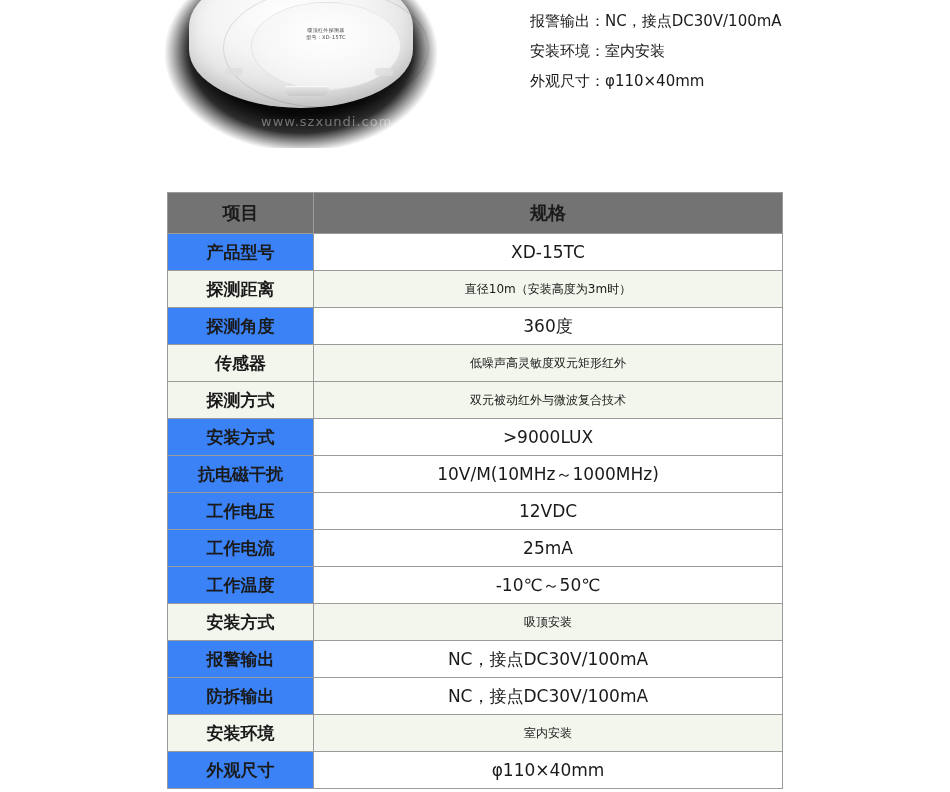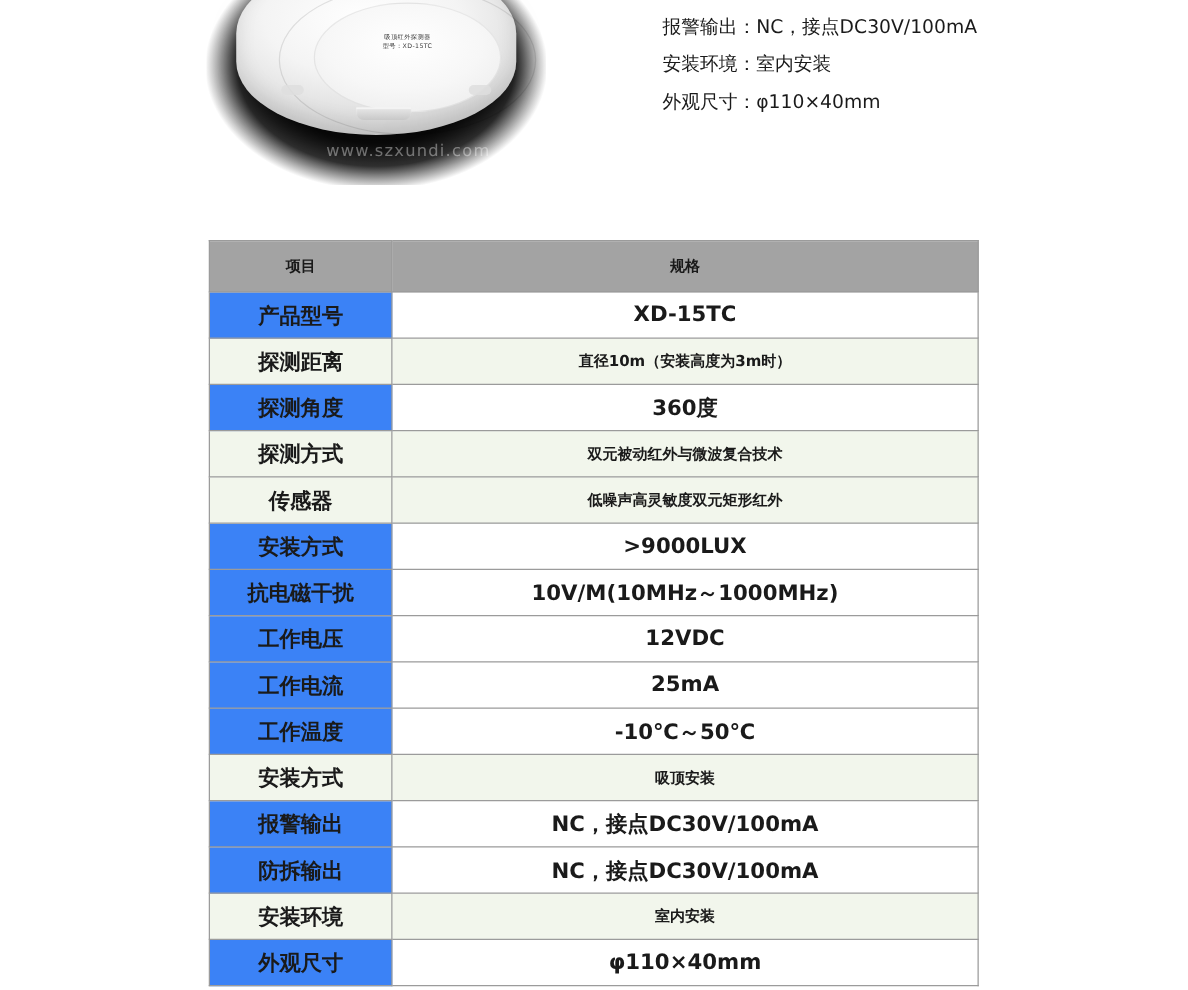--- a/index.html
+++ b/index.html
@@ -153,34 +153,34 @@
   table.spec col.c1 { width: 146px; }
   table.spec col.c2 { width: 469px; }
   table.spec th, table.spec td {
     border: 1px solid #9b9b9b;
     text-align: center;
     vertical-align: middle;
     color: #1a1a1a;
     font-family: "DejaVu Sans", "Liberation Sans", sans-serif;
   }
   table.spec thead th {
-    background: #a3a3a3;
+    background: #737373;
     height: 38px;
-    font-size: 12px;
+    font-size: 18px;
     font-weight: 700;
   }
   table.spec tbody td.label {
     height: 34px;
     font-size: 17px;
     font-weight: 700;
     background: #3b82f6;
   }
   table.spec tbody td.value {
     font-size: 17px;
-    font-weight: 700;
+    font-weight: 400;
     background: #ffffff;
   }
   table.spec tbody tr.alt td.label,
   table.spec tbody tr.alt td.value {
     background: #f2f6ec;
   }
   table.spec tbody td.value.small {
     font-size: 12px;
   }
 </style>
@@ -233,26 +233,26 @@
       </tr>
       <tr class="alt">
         <td class="label">探测距离</td>
         <td class="value small">直径10m（安装高度为3m时）</td>
       </tr>
       <tr>
         <td class="label">探测角度</td>
         <td class="value">360度</td>
       </tr>
       <tr class="alt">
+        <td class="label">传感器</td>
+        <td class="value small">低噪声高灵敏度双元矩形红外</td>
+      </tr>
+      <tr class="alt">
         <td class="label">探测方式</td>
         <td class="value small">双元被动红外与微波复合技术</td>
-      </tr>
-      <tr class="alt">
-        <td class="label">传感器</td>
-        <td class="value small">低噪声高灵敏度双元矩形红外</td>
       </tr>
       <tr>
         <td class="label">安装方式</td>
         <td class="value">&gt;9000LUX</td>
       </tr>
       <tr>
         <td class="label">抗电磁干扰</td>
         <td class="value">10V/M(10MHz～1000MHz)</td>
       </tr>
       <tr>

